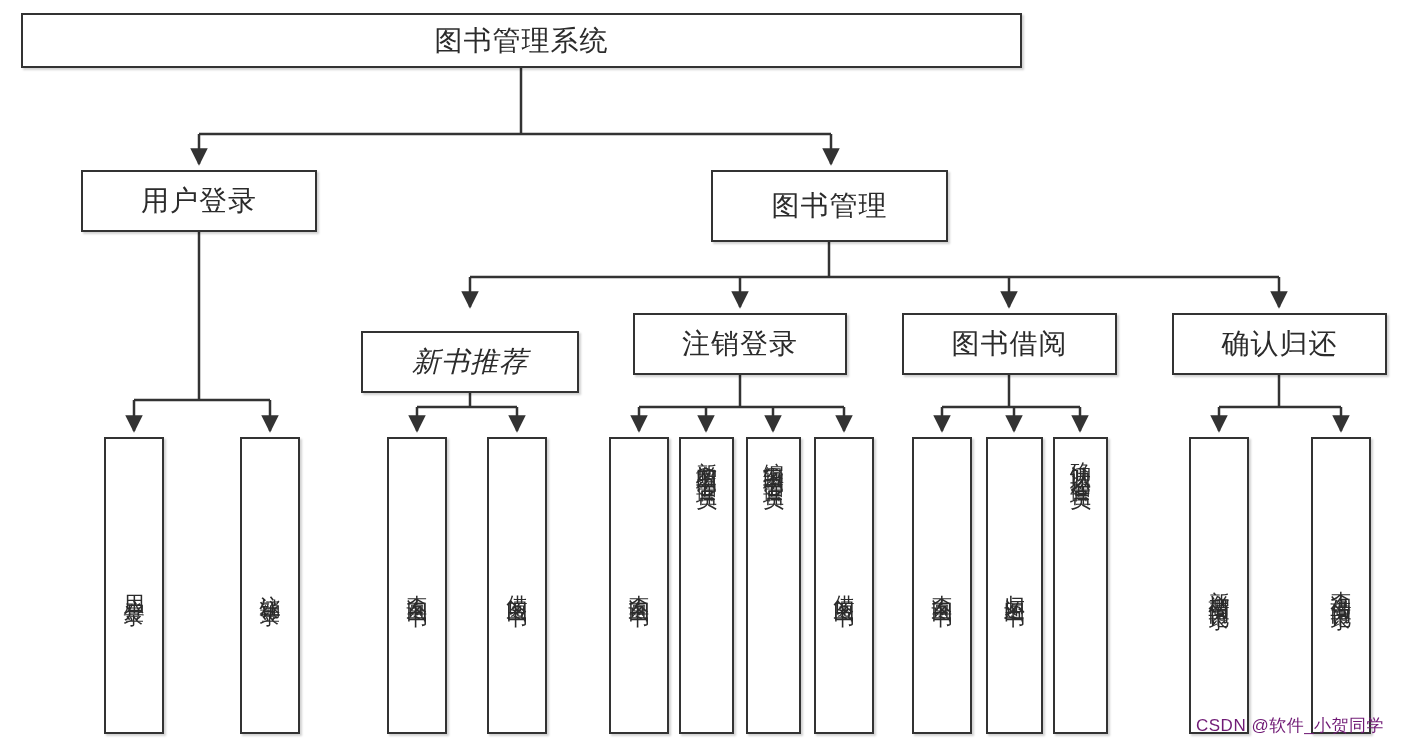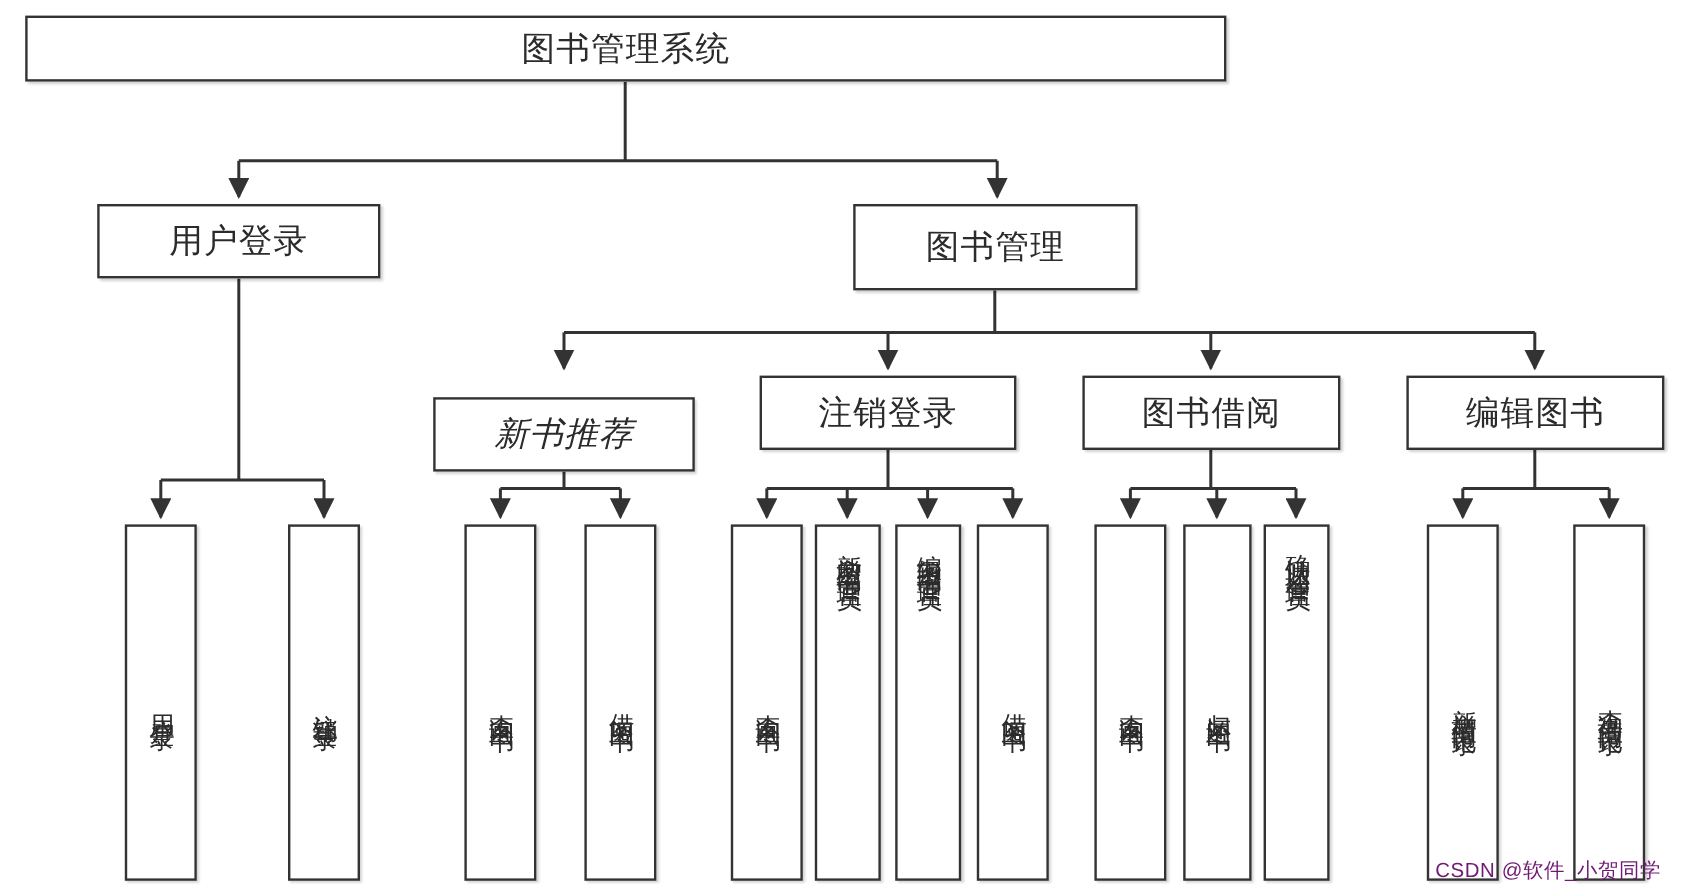--- a/index.html
+++ b/index.html
@@ -136,21 +136,21 @@
   <div class="node node-h" style="left:361px;top:331px;width:218px;height:62px;font-style:italic;">
     <span class="label">新书推荐</span>
   </div>
   <div class="node node-h" style="left:633px;top:313px;width:214px;height:62px;">
     <span class="label">注销登录</span>
   </div>
   <div class="node node-h" style="left:902px;top:313px;width:215px;height:62px;">
     <span class="label">图书借阅</span>
   </div>
   <div class="node node-h" style="left:1172px;top:313px;width:215px;height:62px;">
-    <span class="label">编辑图书</span>
+    <span class="label">确认归还</span>
   </div>
 
   <div class="node node-v v-center" style="left:104px;top:437px;width:60px;height:297px;">
     <span class="label">用户登录</span>
   </div>
   <div class="node node-v v-center" style="left:240px;top:437px;width:60px;height:297px;">
     <span class="label">注销登录</span>
   </div>
 
   <div class="node node-v v-center" style="left:387px;top:437px;width:60px;height:297px;">

